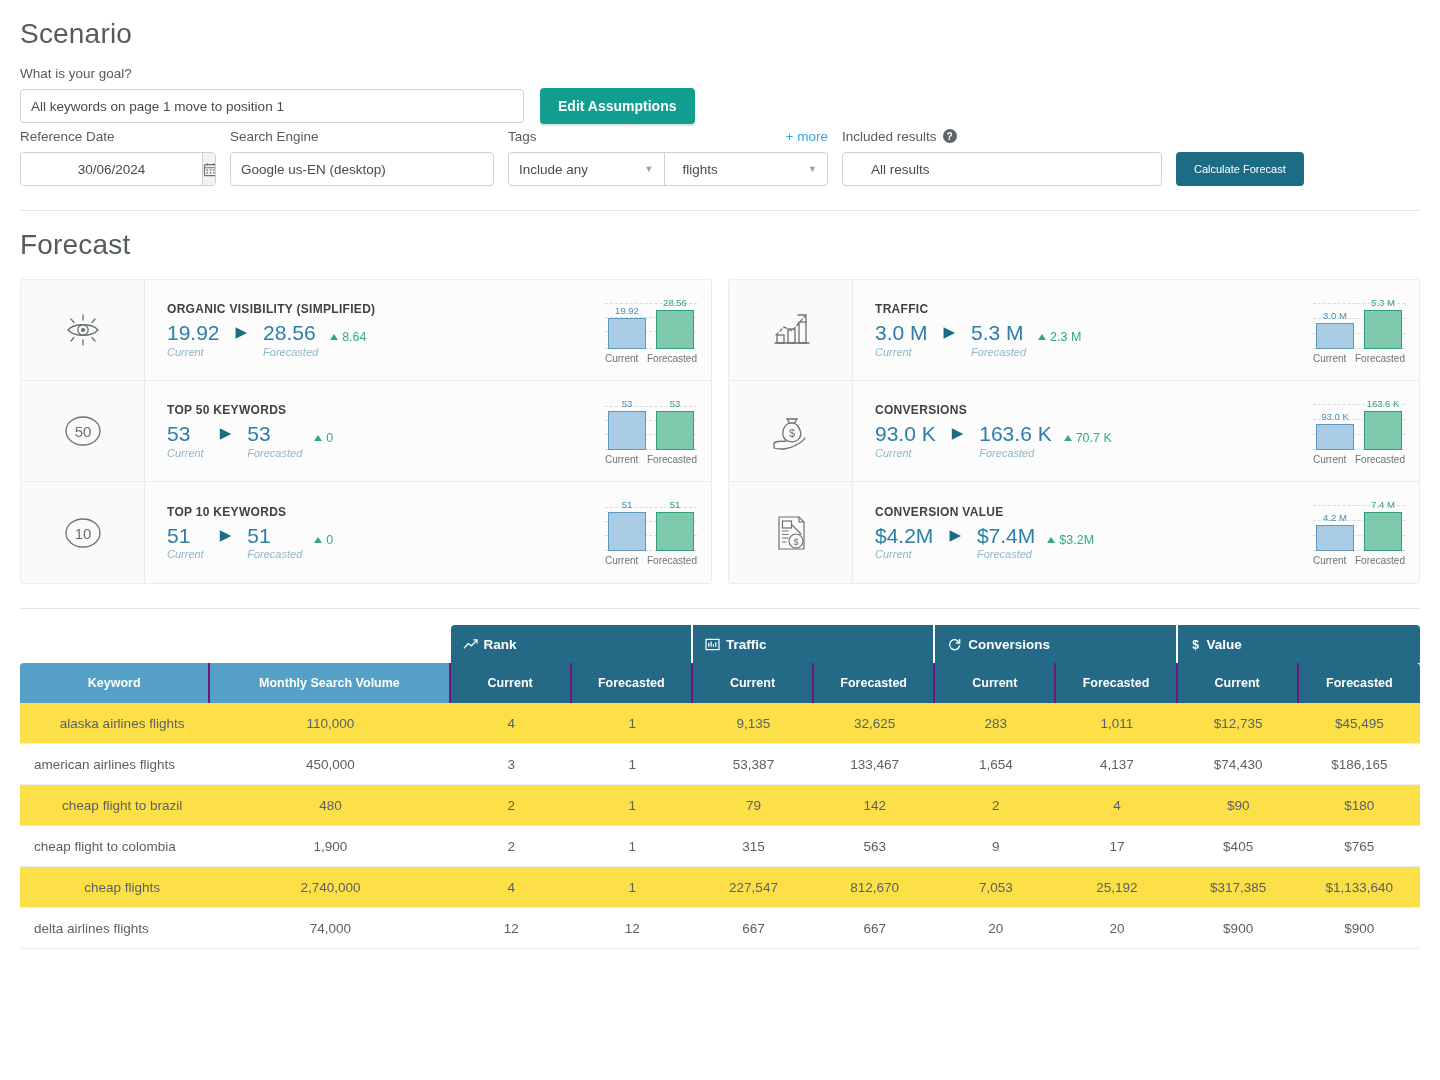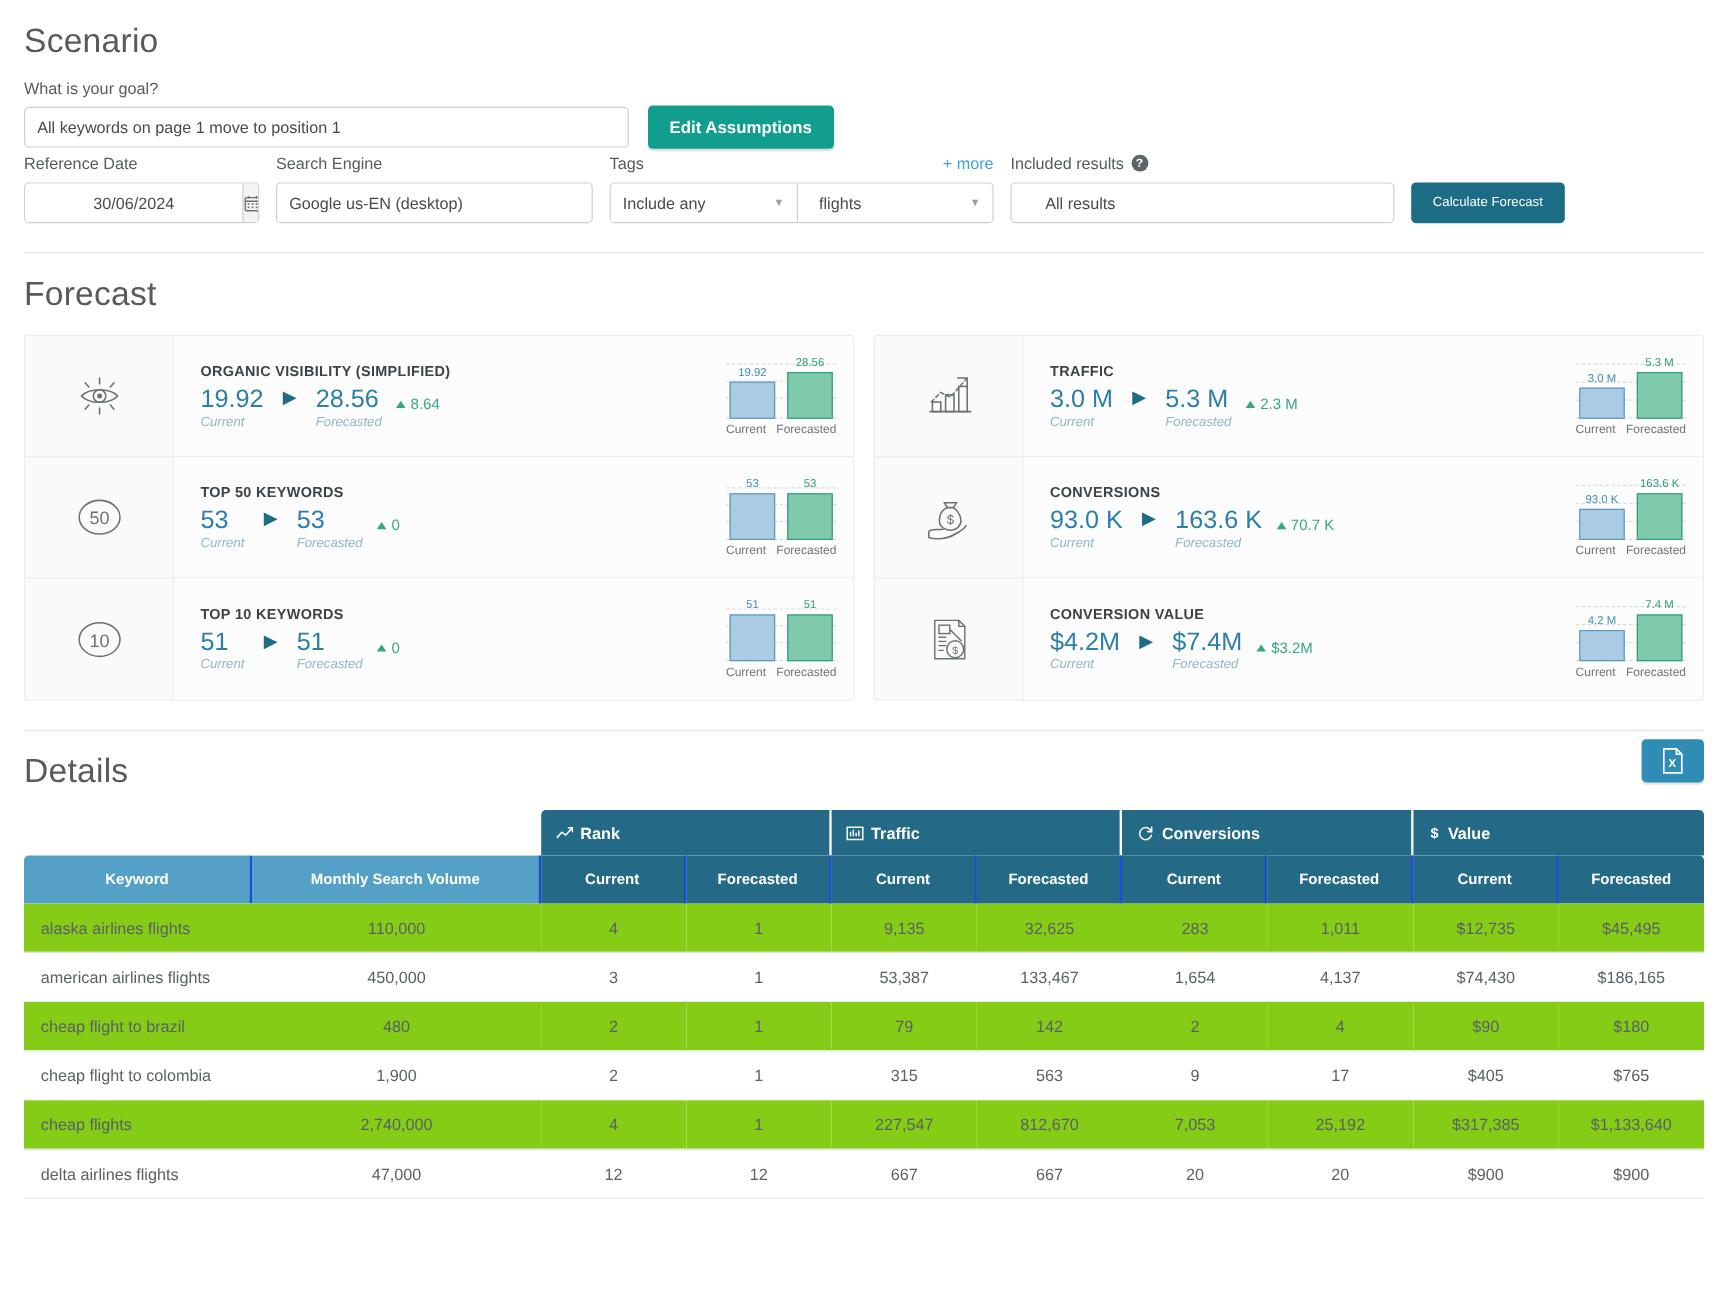--- a/index.html
+++ b/index.html
@@ -122,30 +122,30 @@
   table.details{ border-collapse:separate; border-spacing:0; width:1400px; margin-top:16px;
                  table-layout:fixed; }
   table.details th, table.details td{ padding:0; }
   .grp{ height:38px; color:#fff; font-size:13.5px; font-weight:bold; text-align:left;
         background:#246a87; padding-left:12px !important; border-right:2px solid #fff; }
   .grp.first{ border-top-left-radius:4px; }
   .grp.last{ border-top-right-radius:4px; border-right:0; }
   .grp .gi{ margin-right:6px; vertical-align:-2px; }
   .blank-grp{ background:transparent; }
   .sub{ height:40px; color:#fff; font-size:12.5px; font-weight:bold; text-align:center;
-        border-right:2px solid #1d4ed8; }
+        border-right:2px solid #701a75; }
   .sub.lite{ background:#55a0c6; }
   .sub.dark{ background:#246a87; }
   .sub.last{ border-right:0; }
   .sub.kw{ border-top-left-radius:4px; }
   .sub.fcorner{ border-top-right-radius:4px; }
   tbody td{ height:41px; font-size:13.5px; color:#5a6164; text-align:center;
             border-bottom:1px solid #e9ecee; }
   tbody td.kwcell{ text-align:left; padding-left:14px !important; }
-  tbody tr.alt td{ background:#84cc16; }
+  tbody tr.alt td{ background:#fde047;text-align:center; }
   tbody tr td:first-child{ }
   .c-kw{ width:190px; } .c-vol{ width:240px; } .c-n{ width:121px; }
 </style>
 </head>
 <body>
 
 <div class="page">
 
   <div class="section-title">Scenario</div>
 
@@ -561,30 +561,20 @@
               <span>Forecasted</span>
             </div>
           </div>
         </div>
       </div>
     </div>
   </div>
 
   <div class="hr"></div>
 
-  <div class="details-head">
-    <div class="section-title">Details</div>
-    <button class="btn-export">
-      <svg width="22" height="24" viewBox="0 0 22 24" fill="none" stroke="#ffffff" stroke-width="1.4">
-        <path d="M3.5 2 L14 2 L18.5 6.5 L18.5 22 L3.5 22 Z"></path>
-        <path d="M14 2 L14 6.5 L18.5 6.5"></path>
-        <text x="10.5" y="17.5" font-family="Liberation Sans, sans-serif" font-size="9.5" font-weight="bold" fill="#ffffff" stroke="none" text-anchor="middle">X</text>
-      </svg>
-    </button>
-  </div>
 
   <table class="details">
     <colgroup>
       <col class="c-kw">
         <col class="c-vol">
       <col class="c-n">
         <col class="c-n">
         <col class="c-n">
         <col class="c-n">
       <col class="c-n">
@@ -691,21 +681,21 @@
         <td>1</td>
         <td>227,547</td>
         <td>812,670</td>
         <td>7,053</td>
         <td>25,192</td>
         <td>$317,385</td>
         <td>$1,133,640</td>
       </tr>
       <tr>
         <td class="kwcell">delta airlines flights</td>
-        <td>47,000</td>
+        <td>74,000</td>
         <td>12</td>
         <td>12</td>
         <td>667</td>
         <td>667</td>
         <td>20</td>
         <td>20</td>
         <td>$900</td>
         <td>$900</td>
       </tr>
     </tbody>

